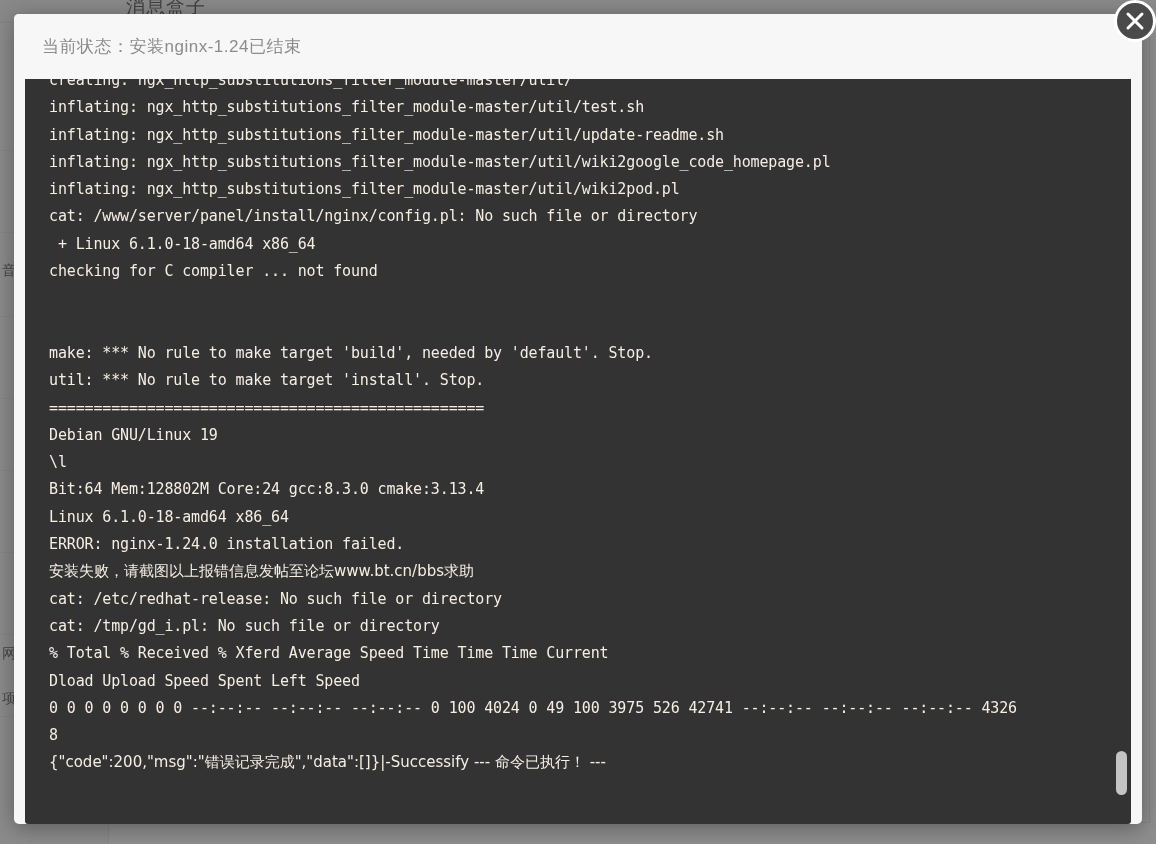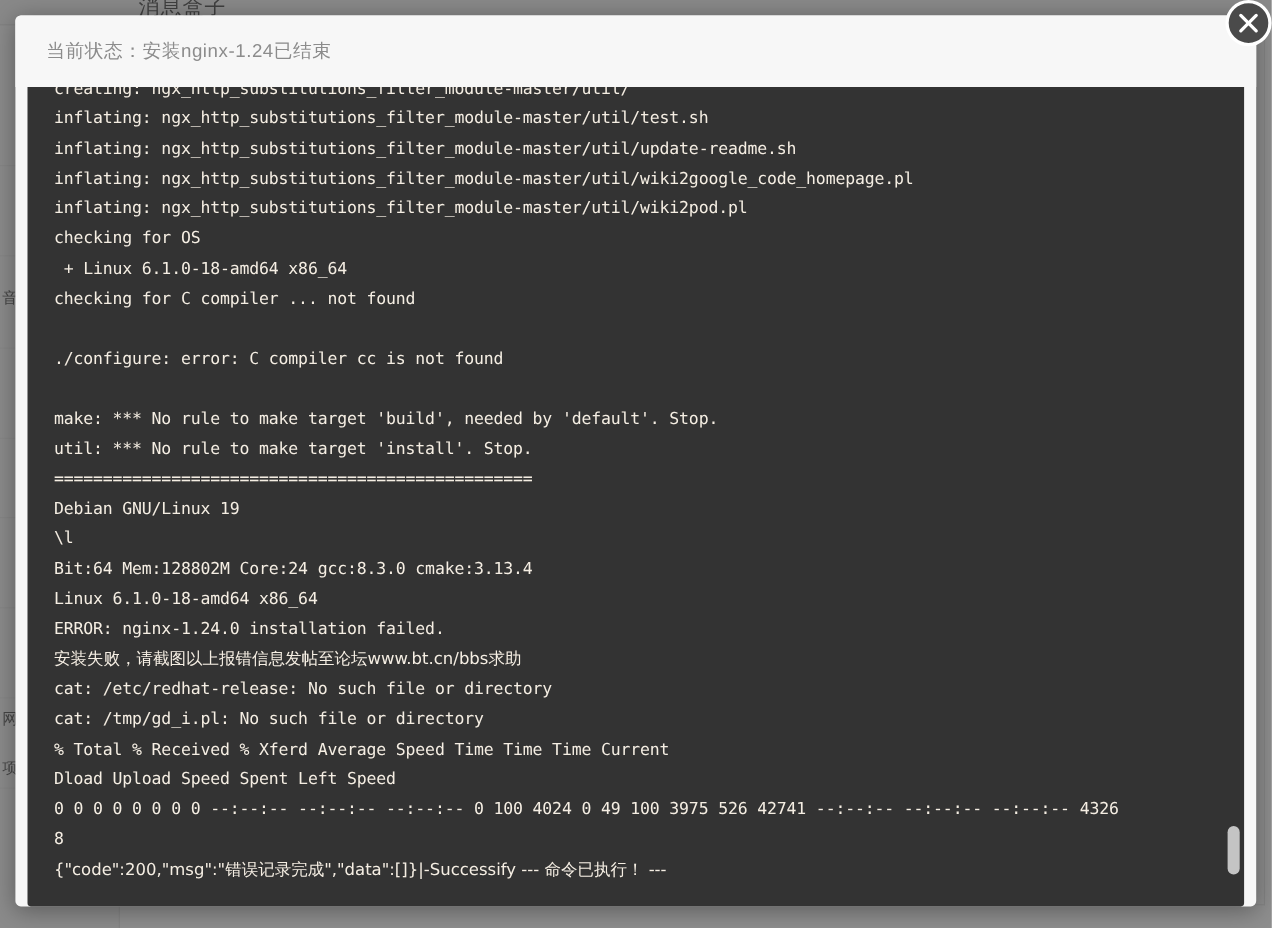--- a/index.html
+++ b/index.html
@@ -203,25 +203,24 @@
     <div id="modal-title">当前状态：安装nginx-1.24已结束</div>
   </div>
 
   <div id="console">
     <div id="console-inner">
       <div class="line">creating: ngx_http_substitutions_filter_module-master/util/</div>
       <div class="line">inflating: ngx_http_substitutions_filter_module-master/util/test.sh</div>
       <div class="line">inflating: ngx_http_substitutions_filter_module-master/util/update-readme.sh</div>
       <div class="line">inflating: ngx_http_substitutions_filter_module-master/util/wiki2google_code_homepage.pl</div>
       <div class="line">inflating: ngx_http_substitutions_filter_module-master/util/wiki2pod.pl</div>
-      <div class="line">checking for OS</div>
+      <div class="line">cat: /www/server/panel/install/nginx/config.pl: No such file or directory</div>
       <div class="line"> + Linux 6.1.0-18-amd64 x86_64</div>
       <div class="line">checking for C compiler ... not found</div>
       <div class="line blank"></div>
-      <div class="line">./configure: error: C compiler cc is not found</div>
       <div class="line blank"></div>
       <div class="line">make: *** No rule to make target 'build', needed by 'default'. Stop.</div>
       <div class="line">util: *** No rule to make target 'install'. Stop.</div>
       <div class="line">=================================================</div>
       <div class="line">Debian GNU/Linux 19</div>
       <div class="line">\l</div>
       <div class="line">Bit:64 Mem:128802M Core:24 gcc:8.3.0 cmake:3.13.4</div>
       <div class="line">Linux 6.1.0-18-amd64 x86_64</div>
       <div class="line">ERROR: nginx-1.24.0 installation failed.</div>
       <div class="line cn">安装失败，请截图以上报错信息发帖至论坛www.bt.cn/bbs求助</div>

